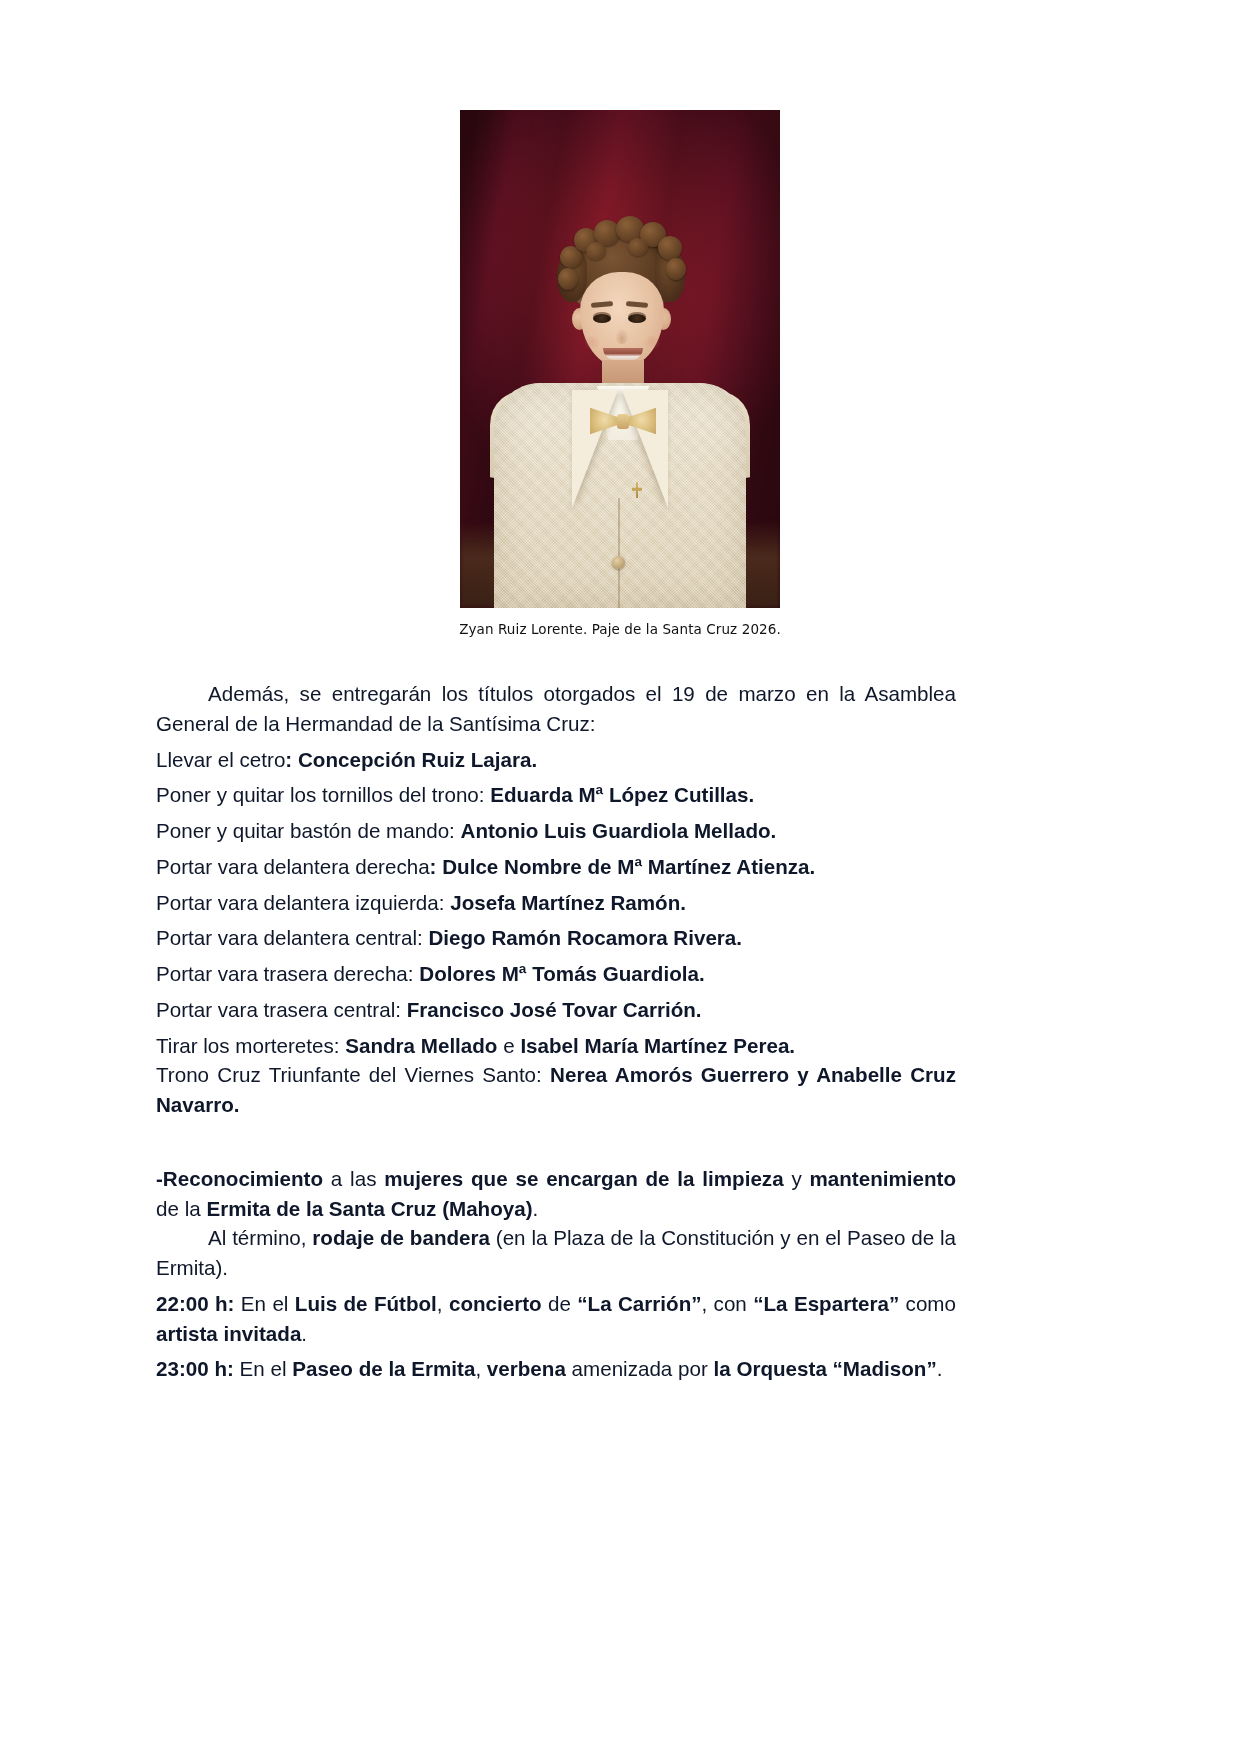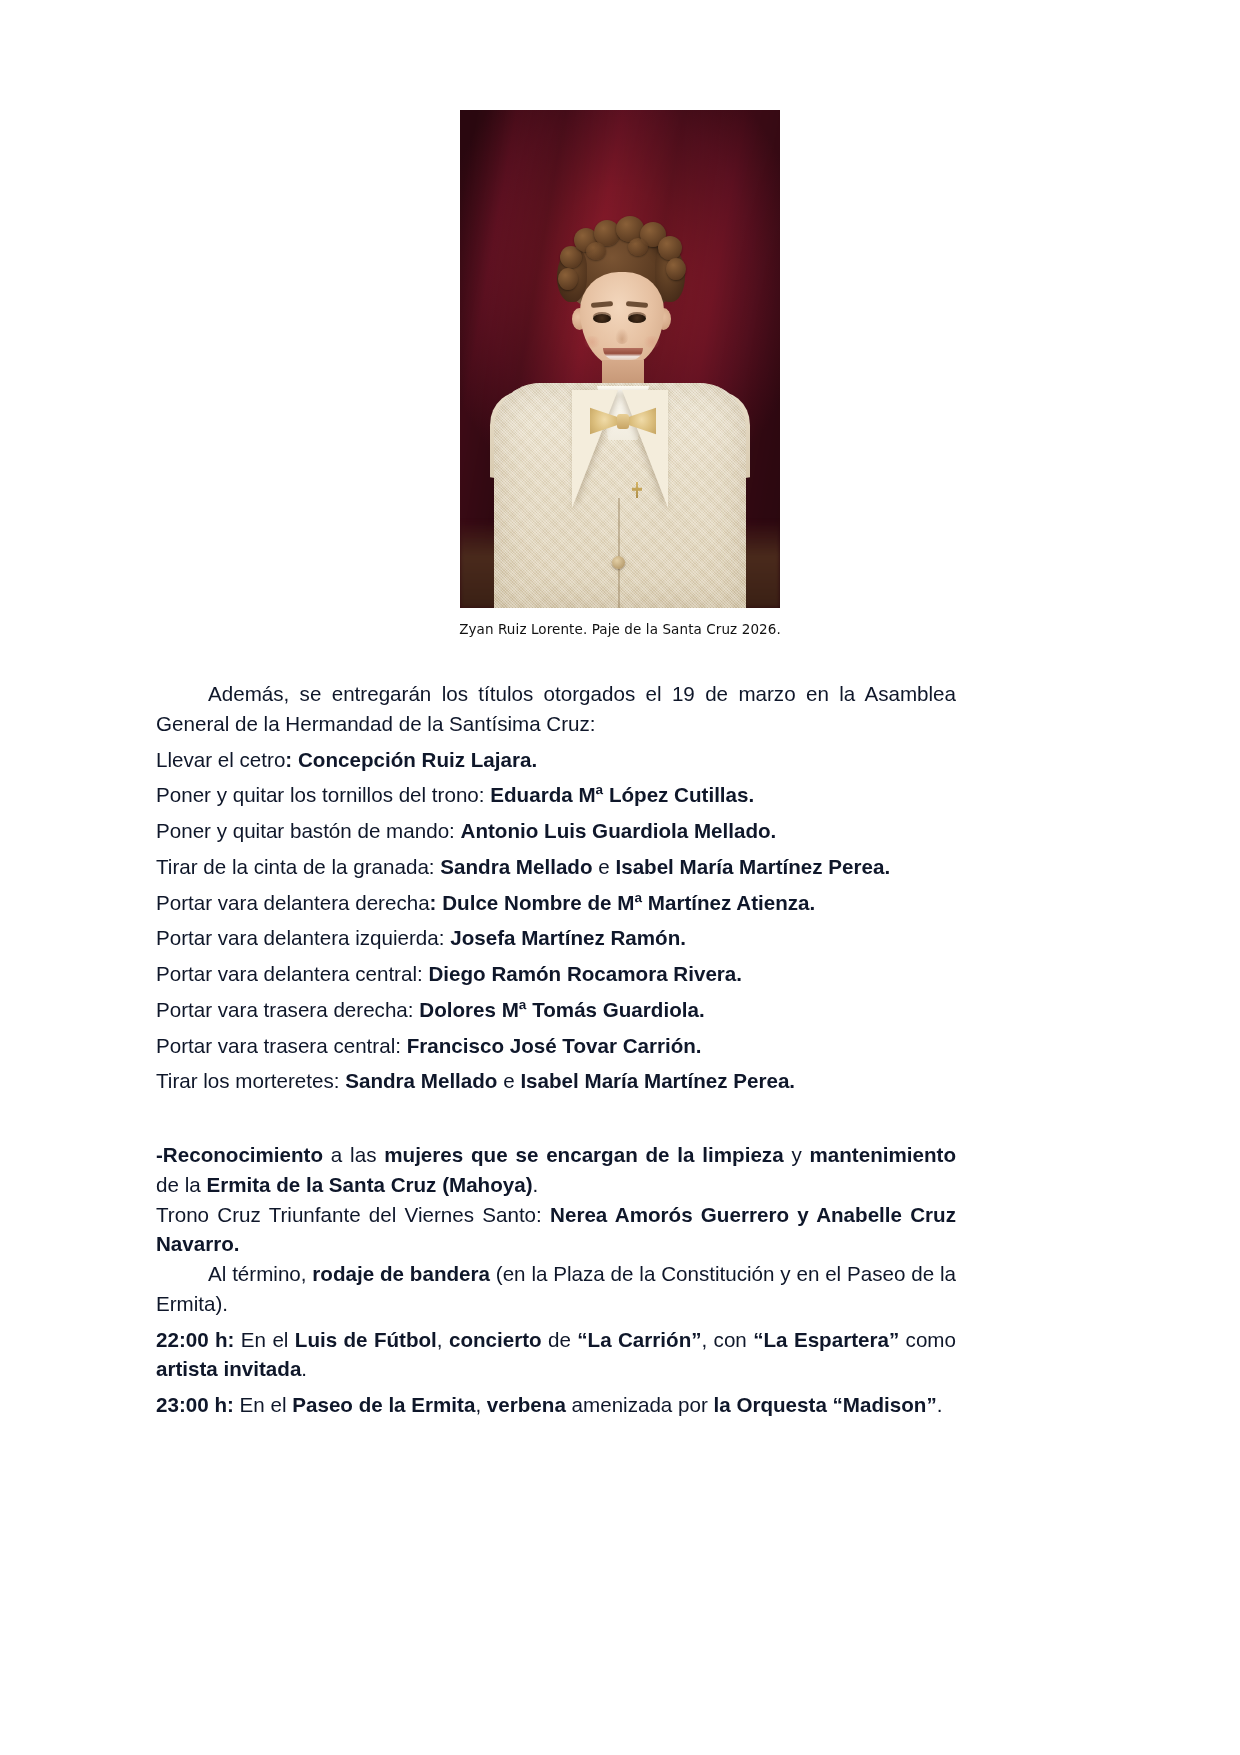--- a/index.html
+++ b/index.html
@@ -263,26 +263,20 @@
     <p class="gap-sm">
       <span>Poner y quitar los tornillos del trono</span><span>:</span>
       <b>Eduarda Mª López Cutillas.</b>
     </p>
 
     <p class="gap-sm">
       <span>Poner y quitar bastón de mando</span><span>:</span>
       <b>Antonio Luis Guardiola Mellado.</b>
     </p>
 
-    <p class="gap-sm">
-      <span>Tirar de la cinta de la granada</span><span>:</span>
-      <b>Sandra Mellado</b>
-      <span>e</span>
-      <b>Isabel María Martínez Perea.</b>
-    </p>
 
     <p class="gap-sm">
       <span>Portar vara delantera derecha</span><b>:</b>
       <b>Dulce Nombre de Mª Martínez Atienza.</b>
     </p>
 
     <p class="gap-sm">
       <span>Portar vara delantera izquierda</span><span>:</span>
       <b>Josefa Martínez Ramón.</b>
     </p>
@@ -303,29 +297,29 @@
     </p>
 
 
     <p class="gap-sm">
       <span>Tirar los morteretes</span><span>:</span>
       <b>Sandra Mellado</b>
       <span>e</span>
       <b>Isabel María Martínez Perea.</b>
     </p>
 
-    <p class="p-just gap-lg">
-      <b>-Reconocimiento</b><span> a las </span><b>mujeres que se encargan de la limpieza</b><span> y </span><b>mantenimiento</b><span> de la </span><b>Ermita de la Santa Cruz (Mahoya)</b><span>.</span>
-    </p>
-
     <p class="p-just">
       <span>Trono Cruz Triunfante del Viernes Santo</span><span>:</span>
       <b>Nerea Amorós Guerrero y Anabelle Cruz Navarro.</b>
     </p>
 
+    <p class="p-just gap-lg">
+      <b>-Reconocimiento</b><span> a las </span><b>mujeres que se encargan de la limpieza</b><span> y </span><b>mantenimiento</b><span> de la </span><b>Ermita de la Santa Cruz (Mahoya)</b><span>.</span>
+    </p>
+
     <p class="p-just indent">
       <span>Al término, </span><b>rodaje de bandera</b><span> (en la Plaza de la Constitución y en el Paseo de la Ermita).</span>
     </p>
 
     <p class="p-just gap-sm">
       <b>22:00 h:</b><span> En el </span><b>Luis de Fútbol</b><span>, </span><b>concierto</b><span> de </span><b>“La Carrión”</b><span>, con </span><b>“La Espartera”</b><span> como </span><b>artista invitada</b><span>.</span>
     </p>
 
     <p class="p-just gap-sm">
       <b>23:00 h:</b><span> En el </span><b>Paseo de la Ermita</b><span>, </span><b>verbena</b><span> amenizada por </span><b>la Orquesta “Madison”</b><span>.</span>

